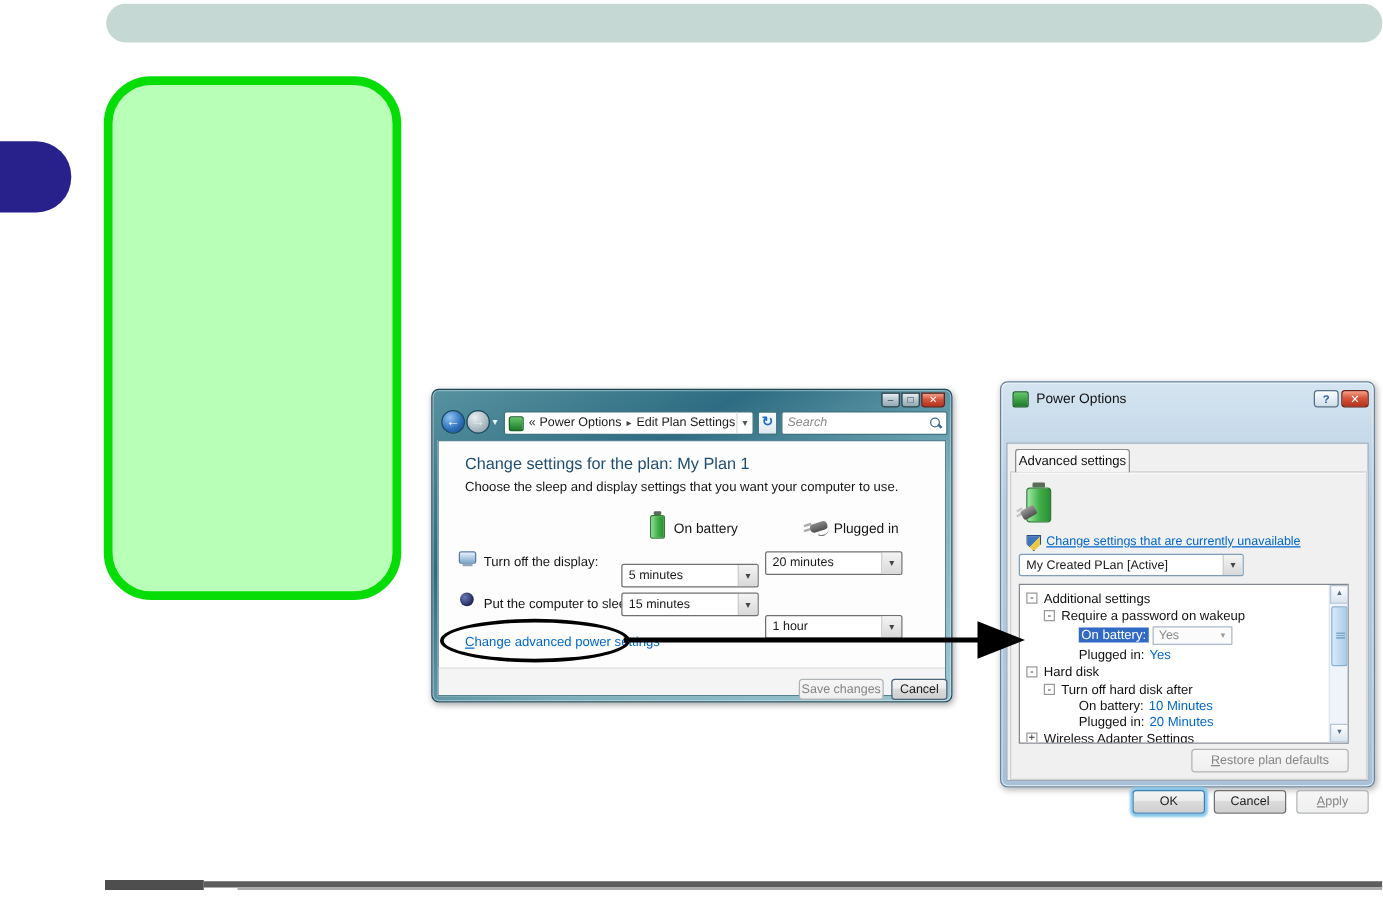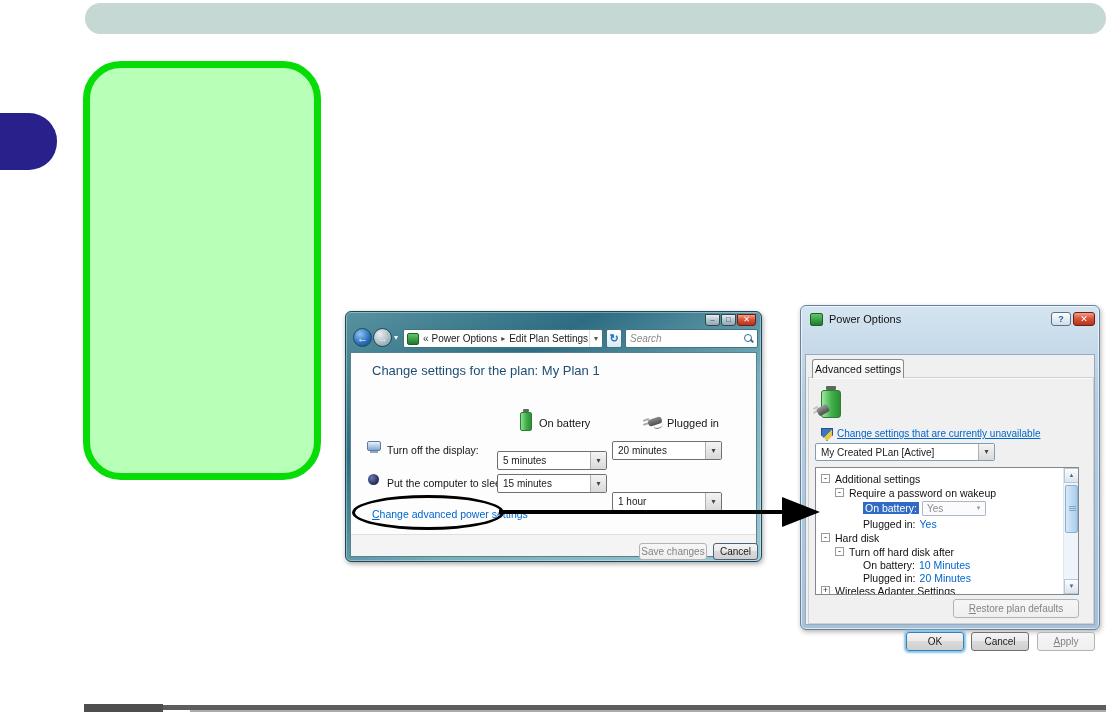--- a/index.html
+++ b/index.html
@@ -195,20 +195,21 @@
       <span class="addr-chev">▾</span>
     </div>
     <div class="abs refresh">↻</div>
     <div class="abs searchbox">
       <span class="search-ph">Search</span>
       <span class="mag"></span>
     </div>
 
     <div class="abs w1-client">
       <div class="abs w1-heading">Change settings for the plan: My Plan 1</div>
+      <div class="abs w1-sub">Choose the sleep and display settings that you want your computer to use.</div>
 
       <div class="abs battery-ico">
           <span class="cap"></span>
           <span class="body"></span>
         </div>
       <div class="abs col-label" style="left:188px; top:64px;">On battery</div>
       <div class="abs plug-ico">
           <span class="prong1"></span>
           <span class="prong2"></span>
           <span class="body"></span>

